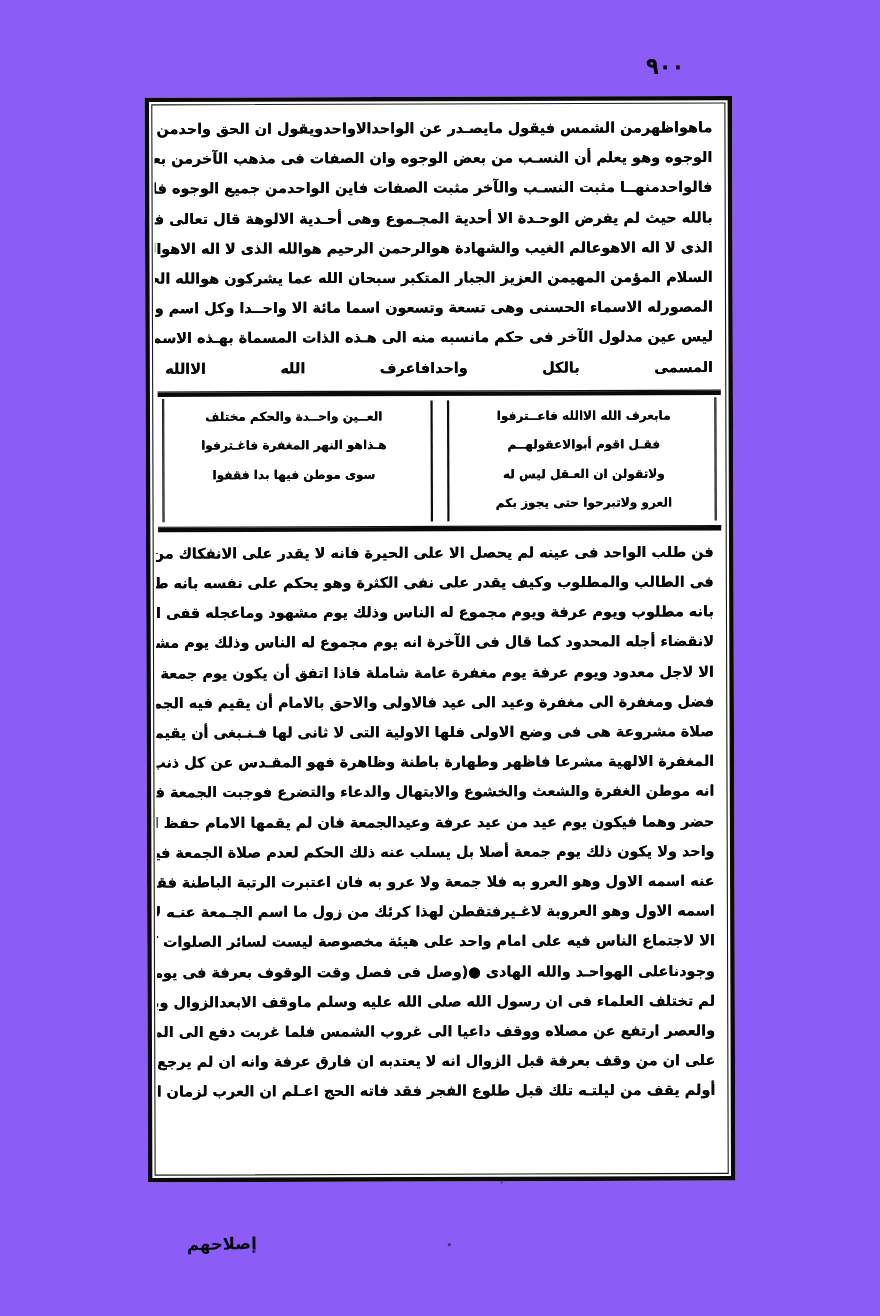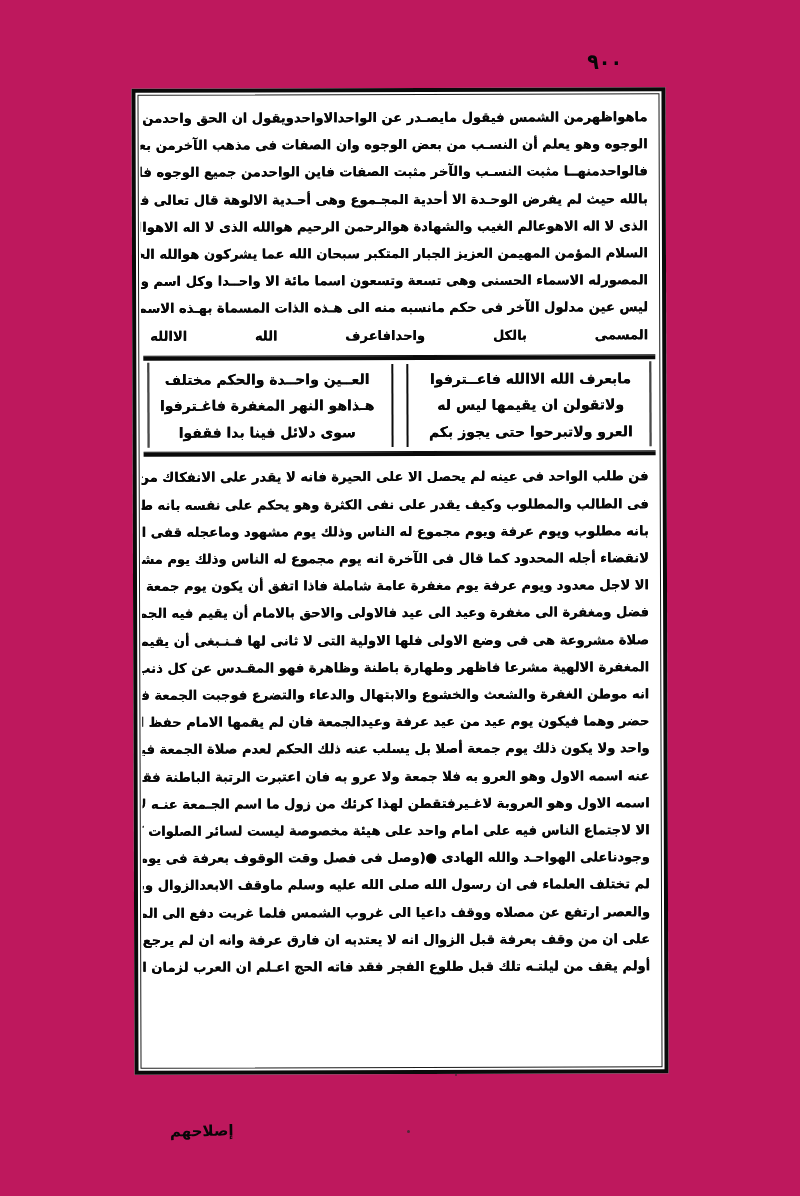--- a/index.html
+++ b/index.html
@@ -14,21 +14,21 @@
     position: relative;
     overflow: hidden;
     font-family: "DejaVu Sans", "Liberation Sans", sans-serif;
     color: #000000;
   }
 
   
   #scan-page {
     position: absolute;
     inset: 0;
-    background: #be185d;
+    background: #8b5cf6;
   }
 
   
   #folio-number {
     position: absolute;
     top: 52px;
     right: 178px;
     font-size: 19px;
     font-weight: 700;
     letter-spacing: 1px;
@@ -126,21 +126,21 @@
   }
   .verse-col.right-col {
     border-left: 2px solid #0d0d0d;
     margin-left: 13px;
   }
   .verse-col.left-col {
     border-right: 2px solid #0d0d0d;
     padding-right: 10px;
   }
   .verse-line {
-    font-size: 14px;
+    font-size: 11px;
     line-height: 26.5px;
     white-space: nowrap;
     text-align: center;
     direction: rtl;
     font-weight: 600;
     letter-spacing: 0.2px;
     color: #080808;
     text-shadow: 0 0 0.35px #000;
   }
 
@@ -208,28 +208,29 @@
         <div class="prose-line center">المسمى بالكل واحدافاعرف الله الاالله</div>
       </div>
 
       <div class="rule-thick"></div>
 
       <div id="verse-panel-wrap">
         <div id="verse-panel">
 
           <div class="verse-col right-col">
             <div class="verse-line">مابعرف الله الاالله فاعــترفوا</div>
-            <div class="verse-line">ولاتقولن ان يقيمها ليس له</div>
+            <div class="verse-line">فقـل اقوم أبوالاعقولهــم</div>
+            <div class="verse-line">ولاتقولن ان العـقل ليس له</div>
             <div class="verse-line">العرو ولاتبرحوا حتى يجوز بكم</div>
           </div>
 
           <div class="verse-col left-col">
             <div class="verse-line">العــين واحــدة والحكم مختلف</div>
             <div class="verse-line">هـذاهو النهر المغفرة فاغـترفوا</div>
-            <div class="verse-line">سوى دلائل فينا بدا فقفوا</div>
+            <div class="verse-line">سوى موطن فيها بدا فقفوا</div>
           </div>
 
         </div>
       </div>
 
       <div class="rule-thick bottom-of-verse"></div>
 
       <div class="prose-block" id="lower-prose">
         <div class="prose-line stretch">فن طلب الواحد فى عينه لم يحصل الا على الحيرة فانه لا يقدر على الانفكاك من الجمع والكثرة</div>
         <div class="prose-line stretch">فى الطالب والمطلوب وكيف يقدر على نفى الكثرة وهو يحكم على نفسه بانه طالب وعلى مطلوبه</div>

